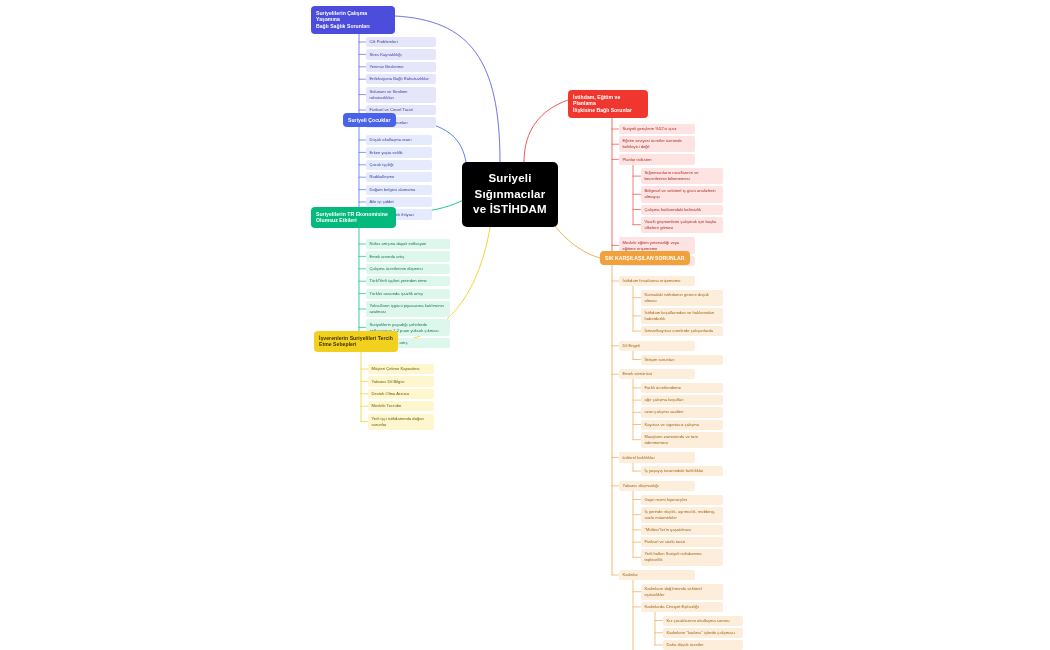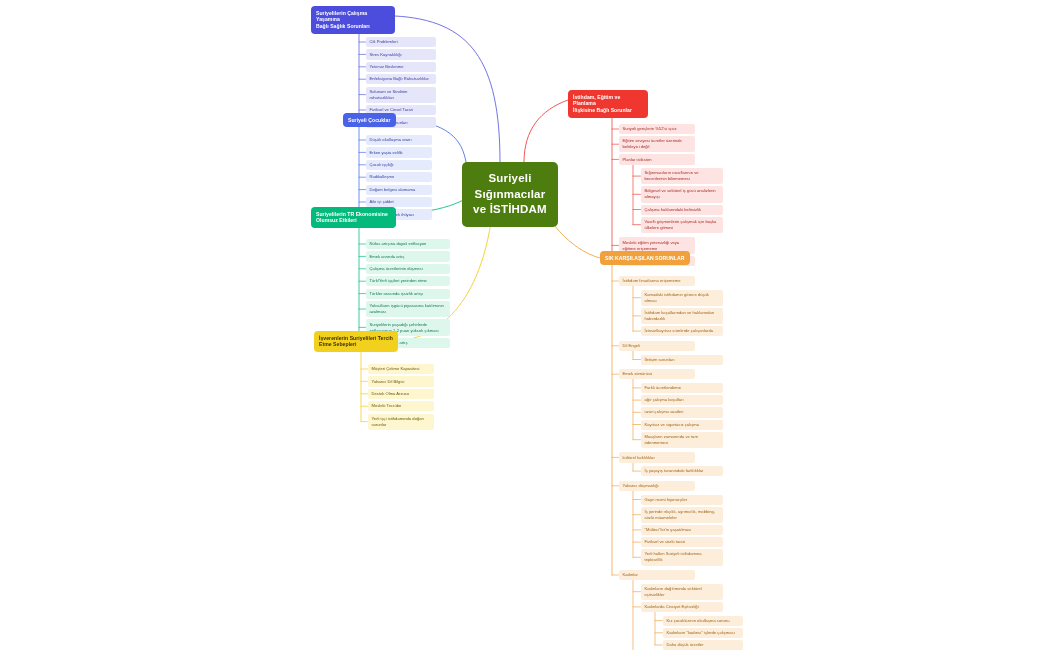--- a/index.html
+++ b/index.html
@@ -31,21 +31,21 @@
 
   .node {
     position: absolute;
     box-sizing: border-box;
     white-space: pre-line;
     line-height: 1.35;
   }
 
   
   .root {
-    background: #4d7c0f;
+    background: #000000;
     color: #ffffff;
     border-radius: 5px;
     font-size: 11.5px;
     font-weight: 600;
     letter-spacing: 0.2px;
     text-align: center;
     padding: 9px 10px;
     width: 96px;
     left: 462px;
     top: 162px;

